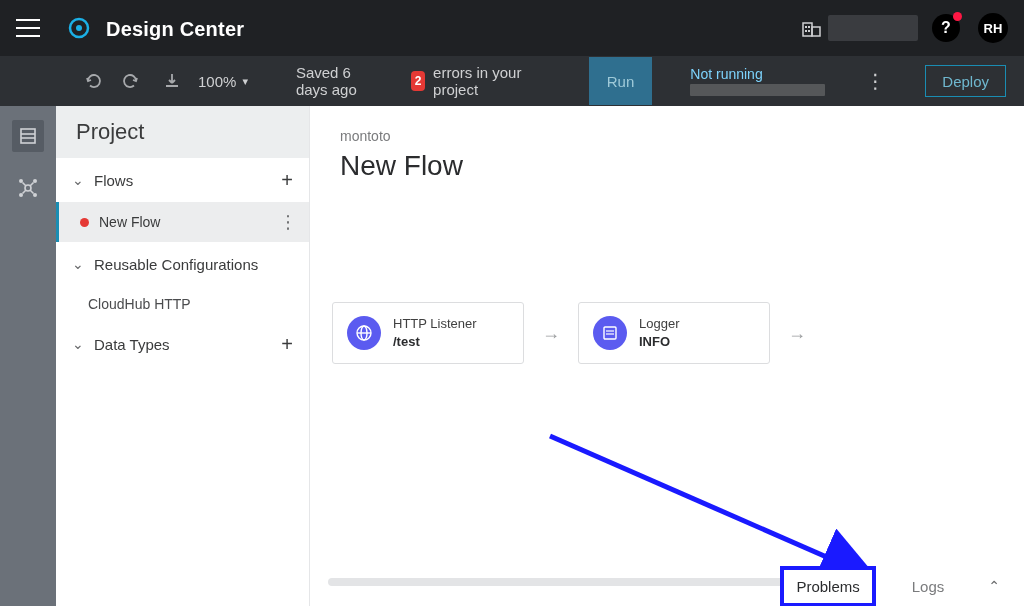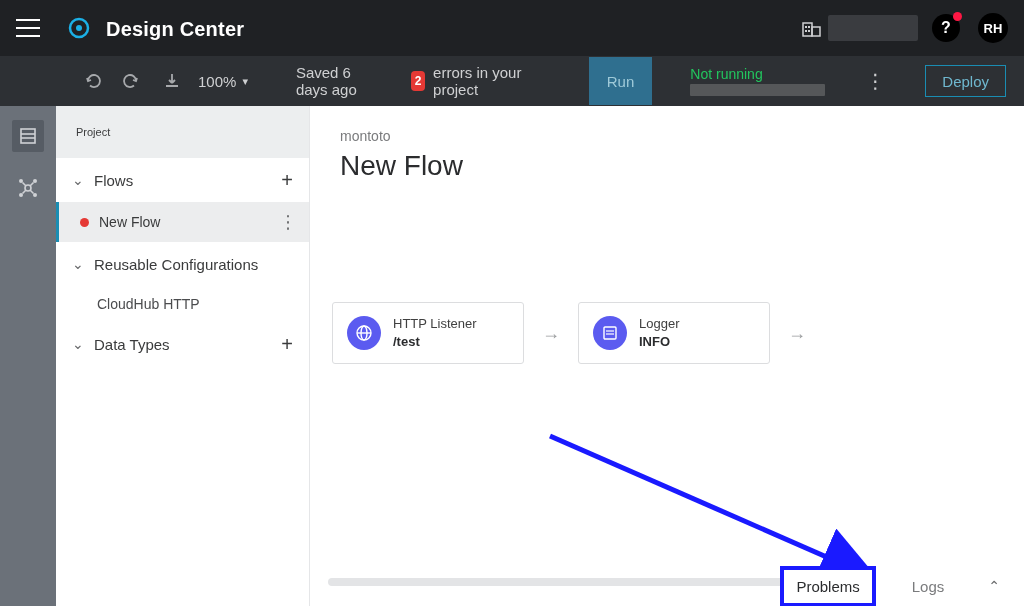--- a/index.html
+++ b/index.html
@@ -28,43 +28,43 @@
   }
   .tb-icon { width:28px; height:28px; display:flex; align-items:center; justify-content:center; color:#a7a9ac; cursor:pointer;}
   .tb-icons { display:flex; align-items:center; gap:12px; margin-left: 60px;}
   .zoom { color:#cfd0d2; font-size:15px; display:flex; align-items:center; gap:6px;}
   .saved { color:#cfd0d2; font-size:15px; margin-left: 18px;}
   .errors { display:flex; align-items:center; gap:8px; color:#cfd0d2; font-size:15px;}
   .err-badge { background:#e53935; color:#fff; width:20px; height:20px; border-radius:4px; display:flex; align-items:center; justify-content:center; font-size:12px; font-weight:700;}
   .tb-spacer { flex:1; }
   .run-btn { background:#2f6f8f; color:#9fcad8; border:none; height:48px; padding:0 18px; font-size:15px; cursor:pointer;}
   .status-block { display:flex; flex-direction:column; margin-left:8px;}
-  .status-text { color:#22c55e; font-size:14px; line-height:16px;}
+  .status-text { color:#7dd3fc; font-size:14px; line-height:16px;}
   .status-bar { width:135px; height:12px; background:#555759; margin-top:2px; border-radius:1px;}
   .kebab { color:#cfd0d2; font-size:20px; padding:0 10px; cursor:pointer;}
   .deploy-btn { border:1px solid #1a8db3; color:#6fb8cf; background:transparent; height:32px; padding:0 16px; font-size:15px; cursor:pointer;}
 
   
   .body { display:flex; height: calc(606px - 56px - 50px); }
   .leftrail { width:56px; background:#6b7179; display:flex; flex-direction:column; align-items:center; padding-top:14px; gap:20px;}
   .rail-item { width:32px; height:32px; display:flex; align-items:center; justify-content:center; color:#cfd1d5; cursor:pointer;}
   .rail-item.active { background:#565c64; border-radius:2px; }
 
   .sidebar { width:254px; background:#fff; border-right:1px solid #e5e6e8; display:flex; flex-direction:column;}
-  .sidebar-header { height:52px; background:#eceeef; display:flex; align-items:center; padding:0 20px; font-size:11px; color:#3a3b3c;}
+  .sidebar-header { height:52px; background:#eceeef; display:flex; align-items:center; padding:0 20px; font-size:22px; color:#3a3b3c;}
   .side-row { display:flex; align-items:center; height:44px; padding:0 16px; font-size:15px; color:#3a3b3c; cursor:pointer; gap:10px;}
   .side-row .chev { color:#6a6b6d; font-size:14px; width:12px;}
   .side-row .plus { margin-left:auto; color:#3a3b3c; font-size:20px; font-weight:300; cursor:pointer;}
   .side-subrow { display:flex; align-items:center; height:40px; padding-left:24px; padding-right:12px; font-size:14px; color:#3a3b3c; position:relative; cursor:pointer;}
   .side-subrow.selected { background:#ecedee; }
   .side-subrow.selected::before { content:""; position:absolute; left:0; top:0; bottom:0; width:3px; background:#1a8db3;}
   .dot-red { width:9px; height:9px; border-radius:50%; background:#e53935; margin-right:10px;}
   .row-kebab { margin-left:auto; color:#6a6b6d; cursor:pointer; font-size:18px;}
   .side-note { padding:8px 24px; font-size:13px; color:#9a9c9e; font-style:italic;}
-  .side-plain { padding:10px 41px; font-size:14px; color:#4b4c4e;}
+  .side-plain { padding:10px 32px; font-size:14px; color:#4b4c4e;}
 
   .canvas { flex:1; position:relative; background:#fff;}
   .crumb { position:absolute; top:22px; left:30px; font-size:14px; color:#7a7b7d;}
   .flow-title { position:absolute; top:44px; left:30px; font-size:28px; color:#2b2c2e; font-weight:400;}
 
   .flow-row { position:absolute; top:196px; left:22px; right:-30px; display:flex; align-items:center; gap:18px;}
   .card { width:192px; height:62px; border:1px solid #dcdddf; border-radius:3px; display:flex; align-items:center; padding:0 14px; gap:12px; background:#fff;}
   .card .icon { width:34px; height:34px; border-radius:50%; display:flex; align-items:center; justify-content:center; flex-shrink:0;}
   .card .txt { display:flex; flex-direction:column; line-height:18px;}
   .card .t1 { font-size:13px; color:#404040;}

